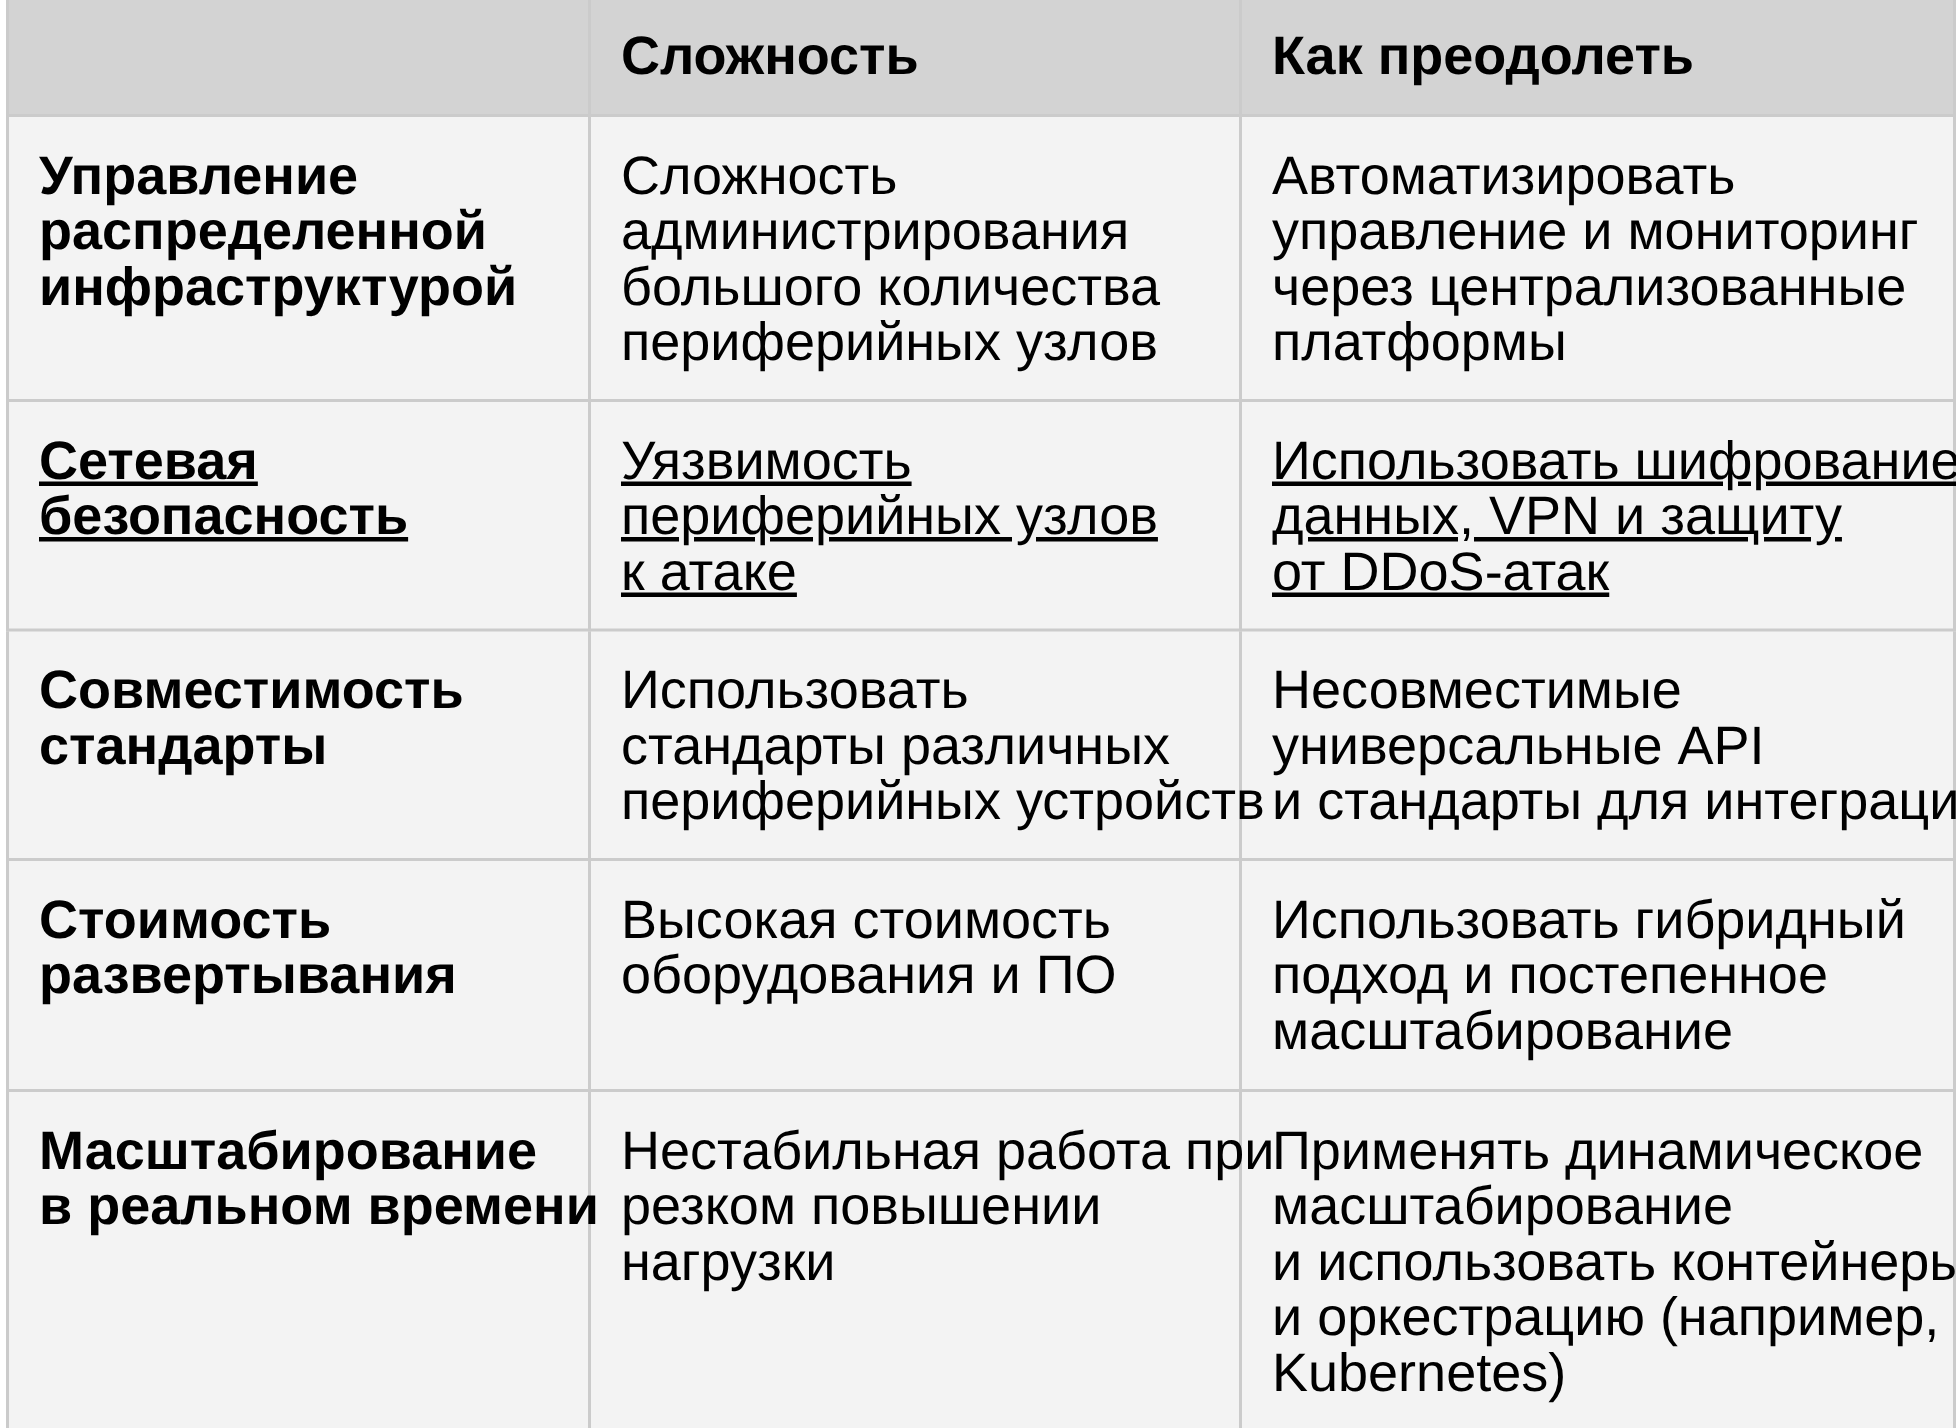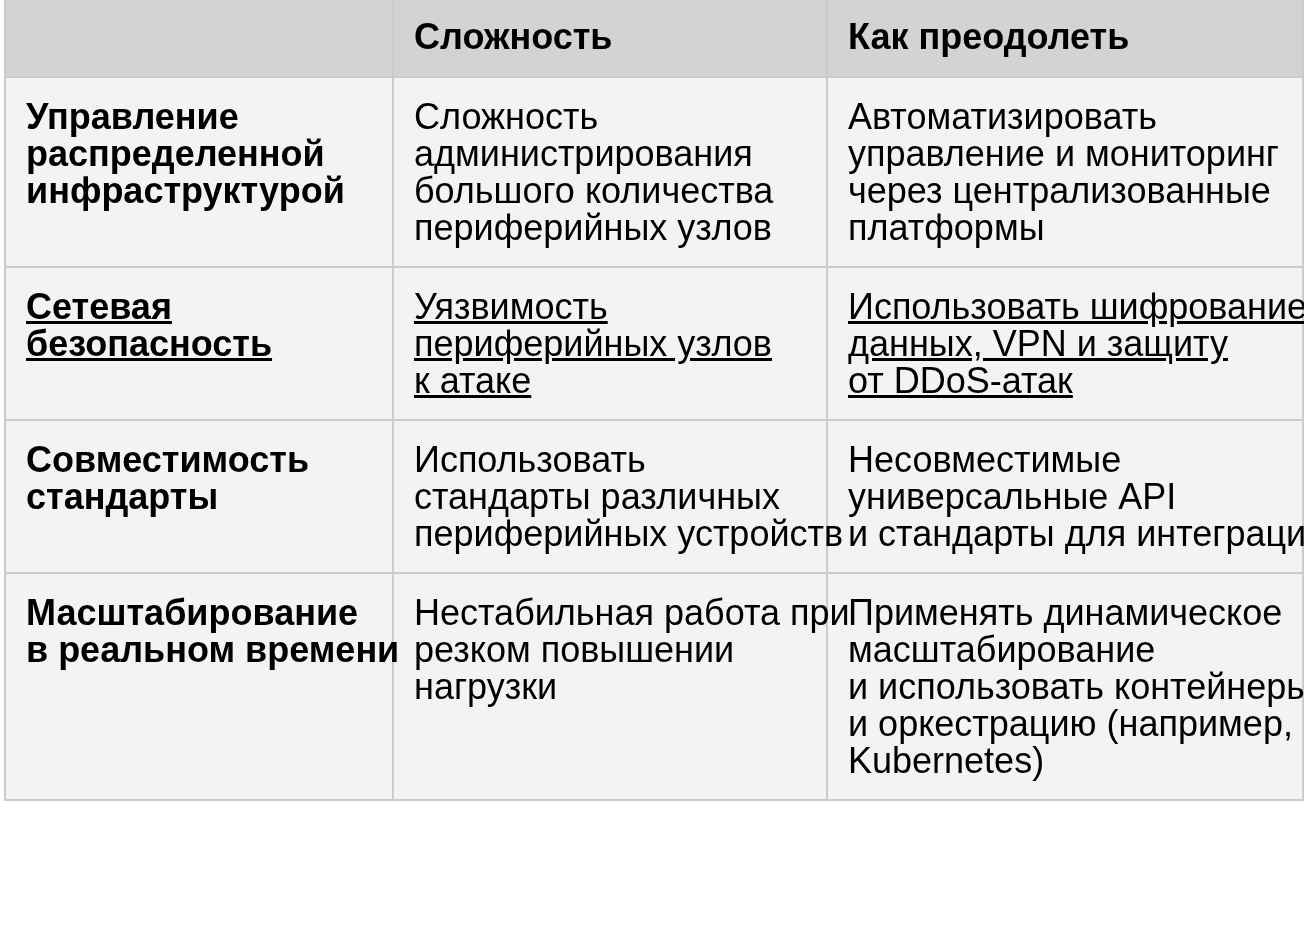--- a/index.html
+++ b/index.html
@@ -121,20 +121,35 @@
           <span class="line">Использовать</span>
           <span class="line">стандарты различных</span>
           <span class="line">периферийных устройств</span>
         </td>
         <td>
           <span class="line">Несовместимые</span>
           <span class="line">универсальные API</span>
           <span class="line">и стандарты для интеграции</span>
         </td>
       </tr>
+      <tr class="r4">
+        <td class="row-head">
+          <span class="line">Стоимость</span>
+          <span class="line">развертывания</span>
+        </td>
+        <td>
+          <span class="line">Высокая стоимость</span>
+          <span class="line">оборудования и ПО</span>
+        </td>
+        <td>
+          <span class="line">Использовать гибридный</span>
+          <span class="line">подход и постепенное</span>
+          <span class="line">масштабирование</span>
+        </td>
+      </tr>
       <tr class="r5">
         <td class="row-head">
           <span class="line">Масштабирование</span>
           <span class="line">в реальном времени</span>
         </td>
         <td>
           <span class="line">Нестабильная работа при</span>
           <span class="line">резком повышении</span>
           <span class="line">нагрузки</span>
         </td>

